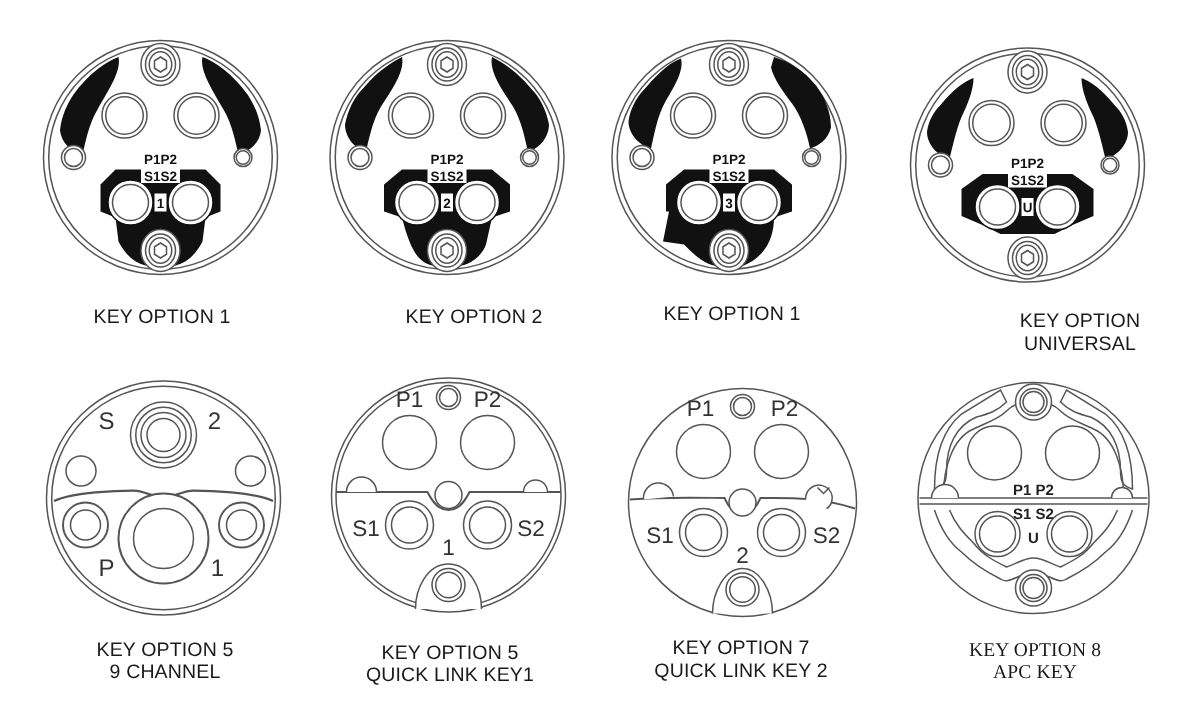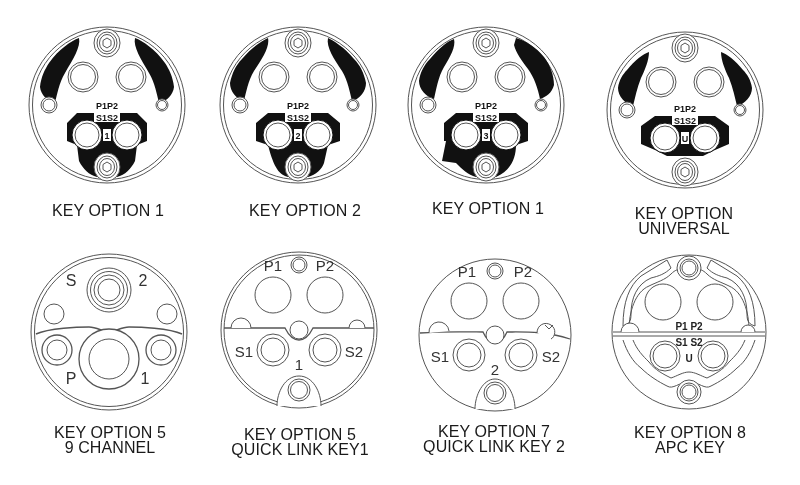--- a/index.html
+++ b/index.html
@@ -1,19 +1,19 @@
 <!DOCTYPE html>
 <html><head>
 <meta charset="utf-8">
 <style>
   html,body{margin:0;padding:0;background:#ffffff;}
   body{width:800px;height:485px;position:relative;overflow:hidden;font-family:"Liberation Sans",sans-serif;}
   .panel{position:absolute;}
   .panel svg{position:absolute;left:0;top:0;overflow:visible;}
-  .caption{position:absolute;text-align:center;color:#1a1a1a;font-size:16px;line-height:15px;white-space:nowrap;transform:translateX(-50%);letter-spacing:0.1px;}
+  .caption{position:absolute;text-align:center;color:#1a1a1a;font-size:13px;line-height:15px;white-space:nowrap;transform:translateX(-50%);letter-spacing:0.1px;}
   .caption span{display:block;}
   svg text{font-family:"Liberation Sans",sans-serif;}
 </style>
 </head>
 <body>
 
 <div class="panel" style="left:27px;top:25px;width:160px;height:165px;">
   <svg width="160" height="165" viewBox="-80 -80 160 165">
     <circle r="78" fill="#fff" stroke="#555" stroke-width="1"></circle>
     <circle r="74.5" fill="none" stroke="#555" stroke-width="1"></circle>
@@ -85,21 +85,21 @@
     <ellipse cx="0" cy="62" rx="10" ry="11" fill="none" stroke="#555"></ellipse>
     <ellipse cx="0" cy="62" rx="7.5" ry="8.5" fill="none" stroke="#555"></ellipse>
     <polygon points="0,57 4,59.5 4,64.5 0,67 -4,64.5 -4,59.5" fill="#fff" stroke="#555"></polygon>
     <text x="0" y="4" font-size="9" font-weight="bold" text-anchor="middle" fill="#111">P1P2</text>
     <rect x="-13" y="7" width="26" height="10" fill="#fff"></rect>
     <text x="0" y="15.5" font-size="9" font-weight="bold" text-anchor="middle" fill="#111">S1S2</text>
     <rect x="-4" y="24" width="8" height="12" fill="#fff"></rect>
     <text x="0" y="33.5" font-size="9" font-weight="bold" text-anchor="middle" fill="#111">2</text>
   </svg>
 </div>
-<div class="caption" style="left:305px;top:203px;">
+<div class="caption" style="left:316px;top:203px;">
   <span>KEY OPTION 2</span>
 </div>
 
 <div class="panel" style="left:406px;top:25px;width:160px;height:165px;">
   <svg width="160" height="165" viewBox="-80 -80 160 165">
     <circle r="78" fill="#fff" stroke="#555"></circle>
     <circle r="74.5" fill="none" stroke="#555"></circle>
     <path d="M-56,-46 C-46,-58 -38,-64 -32,-66 C-30,-58 -36,-48 -42,-38 C-48,-28 -50,-14 -52,-6 C-60,-8 -67,-16 -67,-24 C-66,-32 -62,-40 -56,-46 Z" fill="#111"></path>
     <path d="M30,-67 C40,-64 50,-58 58,-48 C64,-40 68,-30 68,-20 C66,-12 60,-8 54,-6 C52,-16 48,-28 42,-36 C36,-44 30,-52 28,-60 Z" fill="#111"></path>
     <ellipse cx="0" cy="-62" rx="13" ry="14" fill="#fff" stroke="#555"></ellipse>
@@ -161,21 +161,21 @@
     <ellipse cx="0" cy="62" rx="10" ry="11" fill="none" stroke="#555"></ellipse>
     <ellipse cx="0" cy="62" rx="7.5" ry="8.5" fill="none" stroke="#555"></ellipse>
     <polygon points="0,57 4,59.5 4,64.5 0,67 -4,64.5 -4,59.5" fill="#fff" stroke="#555"></polygon>
     <text x="0" y="2" font-size="9" font-weight="bold" text-anchor="middle" fill="#111">P1P2</text>
     <rect x="-13" y="5" width="26" height="10" fill="#fff"></rect>
     <text x="0" y="13.5" font-size="9" font-weight="bold" text-anchor="middle" fill="#111">S1S2</text>
     <rect x="-4" y="22" width="8" height="12" fill="#fff"></rect>
     <text x="0" y="31.5" font-size="9" font-weight="bold" text-anchor="middle" fill="#111">U</text>
   </svg>
 </div>
-<div class="caption" style="left:684px;top:206px;">
+<div class="caption" style="left:720px;top:206px;">
   <span>KEY OPTION</span>
   <span>UNIVERSAL</span>
 </div>
 
 <div class="panel" style="left:29px;top:252px;width:160px;height:165px;">
   <svg width="160" height="165" viewBox="-80 -80 160 165">
     <circle r="78" fill="#fff" stroke="#555"></circle>
     <circle r="74.5" fill="none" stroke="#555"></circle>
 
     <path d="M-73,2 C-60,-4 -30,-5 -20,-5 C-12,-5 -6,0 0,0 C6,0 12,-5 20,-5 C30,-5 60,-4 73,2" fill="none" stroke="#555" stroke-width="1.5"></path>
@@ -302,16 +302,16 @@
     <circle cx="24" cy="24" r="12" fill="none" stroke="#555"></circle>
 
     <circle cx="0" cy="60" r="12" fill="#fff" stroke="#555"></circle>
     <circle cx="0" cy="60" r="9" fill="none" stroke="#555"></circle>
     <circle cx="0" cy="60" r="7" fill="none" stroke="#555"></circle>
     <text x="0" y="-2" font-size="10" font-weight="bold" text-anchor="middle" fill="#222">P1 P2</text>
     <text x="0" y="14" font-size="10" font-weight="bold" text-anchor="middle" fill="#222">S1 S2</text>
     <text x="0" y="30" font-size="10" font-weight="bold" text-anchor="middle" fill="#222">U</text>
   </svg>
 </div>
-<div class="caption" style="left:690px;top:425px;">
+<div class="caption" style="left:690px;top:425px;font-family:Liberation Serif, serif;">
   <span>KEY OPTION 8</span>
   <span>APC KEY</span>
 </div>
 
 </body></html>

